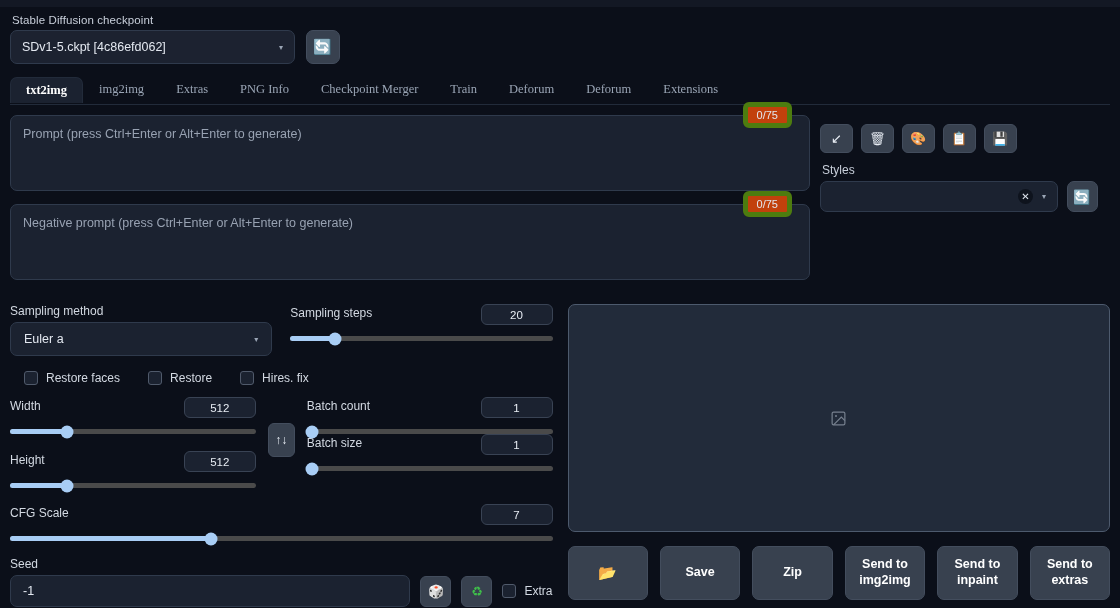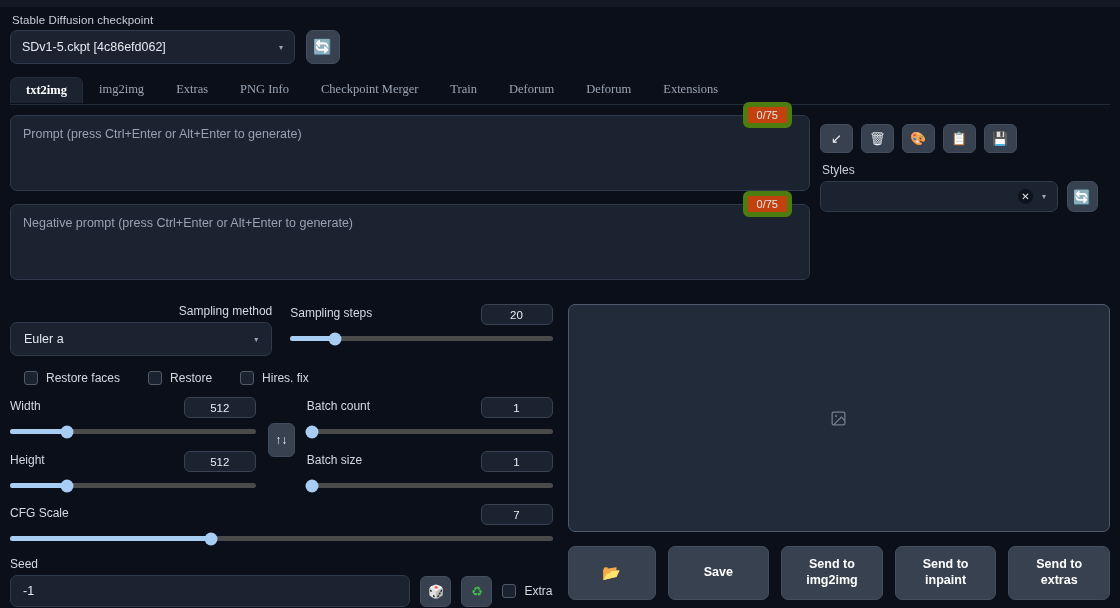--- a/index.html
+++ b/index.html
@@ -110,21 +110,21 @@
   }
 
   
   .main { display: flex; gap: 15px; margin-top: 11px; }
   .left-panel { width: 545px; }
   .right-panel { width: 545px; }
 
   .lbl { font-size: 12px; color: #d3d9e2; margin-bottom: 4px; }
 
   .row2 { display: flex; gap: 18px; }
-  .half { flex: 1; text-align: right; }
+  .half { flex: 1; }
 
   .select-box {
     height: 34px; background: #1b2230;
     border: 1px solid #2f3a4c; border-radius: 7px;
     display: flex; align-items: center; justify-content: space-between;
     padding: 0 13px; font-size: 12.5px; color: #e3e8f0; gap: 32px;
   }
 
   .numbox {
     background: #1b2230; border: 1px solid #394354; border-radius: 6px;
@@ -315,21 +315,21 @@
 
         <div class="dims-col">
           <div class="slider-head">
             <span class="lbl">Batch count</span>
             <span class="numbox">1</span>
           </div>
           <div class="track">
             <div class="fill" id="f-bc" style="width: 2%;"></div>
             <div class="knob" id="k-bc" style="left: 2%;"></div>
           </div>
-          <div class="slider-head" style="margin-top:17px">
+          <div class="slider-head" style="">
             <span class="lbl">Batch size</span>
             <span class="numbox">1</span>
           </div>
           <div class="track">
             <div class="fill" id="f-bs" style="width: 2%;"></div>
             <div class="knob" id="k-bs" style="left: 2%;"></div>
           </div>
         </div>
       </div>
 
@@ -359,19 +359,20 @@
       <div class="gallery">
         <svg class="ph-icon" viewBox="0 0 24 24" fill="none" stroke="#aab4c2" stroke-width="1.7">
           <rect x="3" y="3" width="18" height="18" rx="2"></rect>
           <circle cx="8.5" cy="8.5" r="1.4" fill="#aab4c2" stroke="none"></circle>
           <path d="M21 15l-5-5L5 21"></path>
         </svg>
       </div>
       <div class="out-btns">
         <div class="out-btn folder">📂</div>
         <div class="out-btn">Save</div>
+        <div class="out-btn">Zip</div>
         <div class="out-btn">Send to<br>img2img</div>
         <div class="out-btn">Send to<br>inpaint</div>
         <div class="out-btn">Send to<br>extras</div>
       </div>
     </div>
   </div>
 </div>
 
 </body></html>

